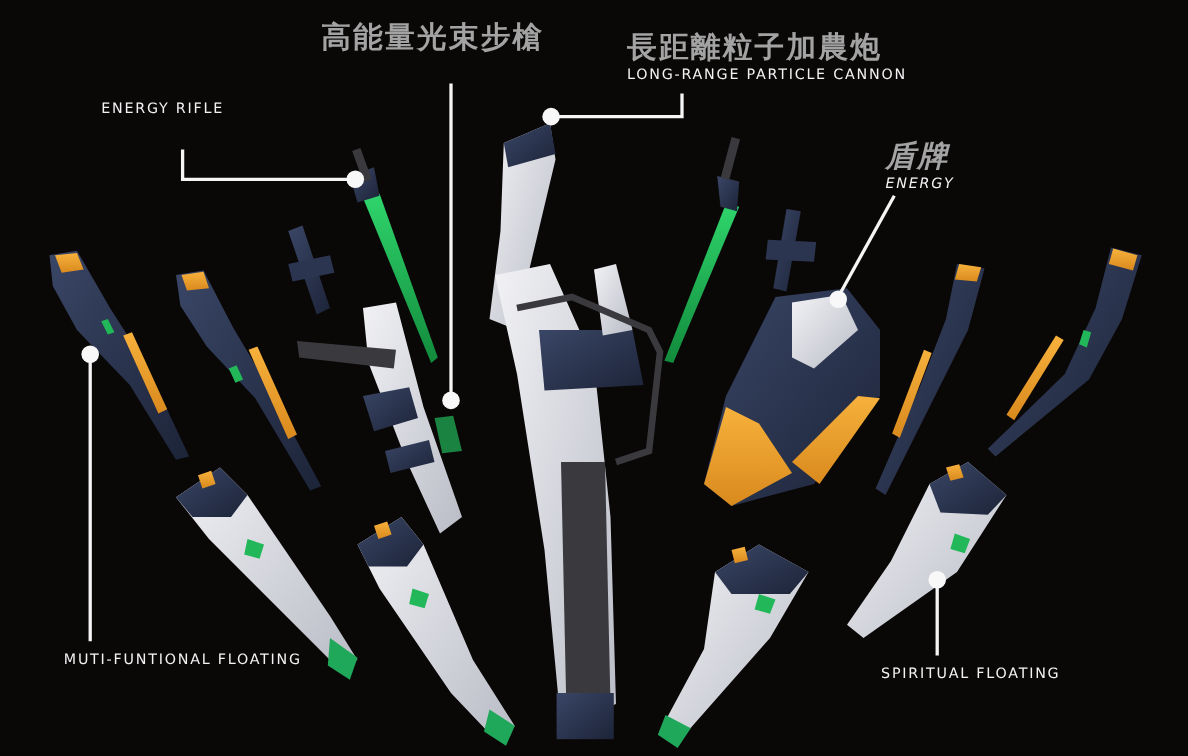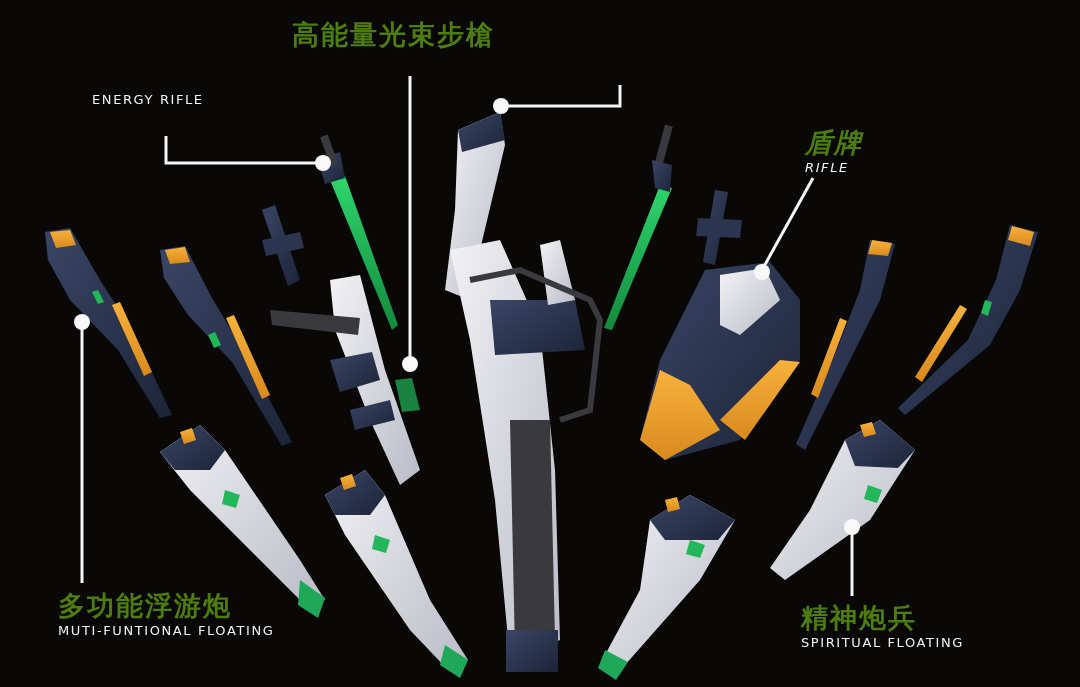--- a/index.html
+++ b/index.html
@@ -1,20 +1,20 @@
 <!DOCTYPE html>
 <html><head>
 <meta charset="utf-8">
 <style>
   html, body { margin:0; padding:0; background:#080606; }
   body { width:1080px; height:687px; position:relative; overflow:hidden; font-family:"DejaVu Sans", sans-serif; color:#f4f4f4; }
   .stage { position:absolute; left:0; top:0; width:1080px; height:687px; background:#0a0707; }
   svg.parts { position:absolute; left:0; top:0; }
   .label { position:absolute; white-space:nowrap; }
-  .label .zh { font-family:"DejaVu Sans", sans-serif; font-weight:bold; font-size:27px; letter-spacing:2px; line-height:30px; color:#4d7c0f; }
+  .label .zh { font-family:"DejaVu Sans", sans-serif; font-weight:bold; font-size:27px; letter-spacing:2px; line-height:30px; color:#a3a3a3; }
   .label .en { font-family:"DejaVu Sans", sans-serif; font-size:13px; letter-spacing:1.6px; line-height:16px; color:#f2f2f2; margin-top:2px; }
 </style>
 </head>
 <body>
 
 <div class="stage">
 
   <svg class="parts" width="1080" height="687" viewBox="0 0 1080 687">
     <defs>
       <linearGradient id="gWhite" x1="0" y1="0" x2="1" y2="1">
@@ -149,33 +149,35 @@
       <circle cx="762" cy="272" r="8"></circle>
       <circle cx="82" cy="322" r="8"></circle>
       <circle cx="852" cy="527" r="8"></circle>
     </g>
   </svg>
 
   <div class="label" style="left:292px; top:20px;">
     <div class="zh">高能量光束步槍</div>
   </div>
 
+  <div class="label" style="left:570px; top:29px;">
+    <div class="zh">長距離粒子加農炮</div>
+    <div class="en">LONG-RANGE PARTICLE CANNON</div>
+  </div>
 
   <div class="label" style="left:92px; top:90px;">
     <div class="en">ENERGY RIFLE</div>
   </div>
 
   <div class="label" style="left:805px; top:128px;font-style:italic;">
     <div class="zh">盾牌</div>
-    <div class="en">RIFLE</div>
+    <div class="en">ENERGY</div>
   </div>
 
   <div class="label" style="left:58px; top:591px;">
-    <div class="zh">多功能浮游炮</div>
     <div class="en">MUTI-FUNTIONAL FLOATING</div>
   </div>
 
   <div class="label" style="left:801px; top:603px;">
-    <div class="zh">精神炮兵</div>
     <div class="en">SPIRITUAL FLOATING</div>
   </div>
 
 </div>
 
 </body></html>

